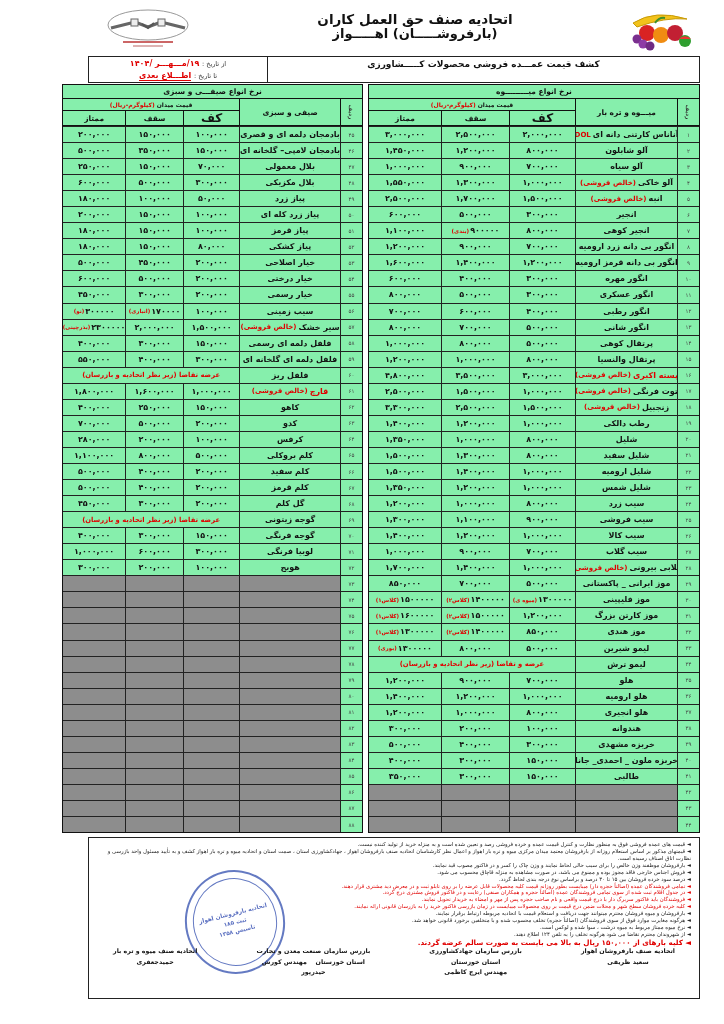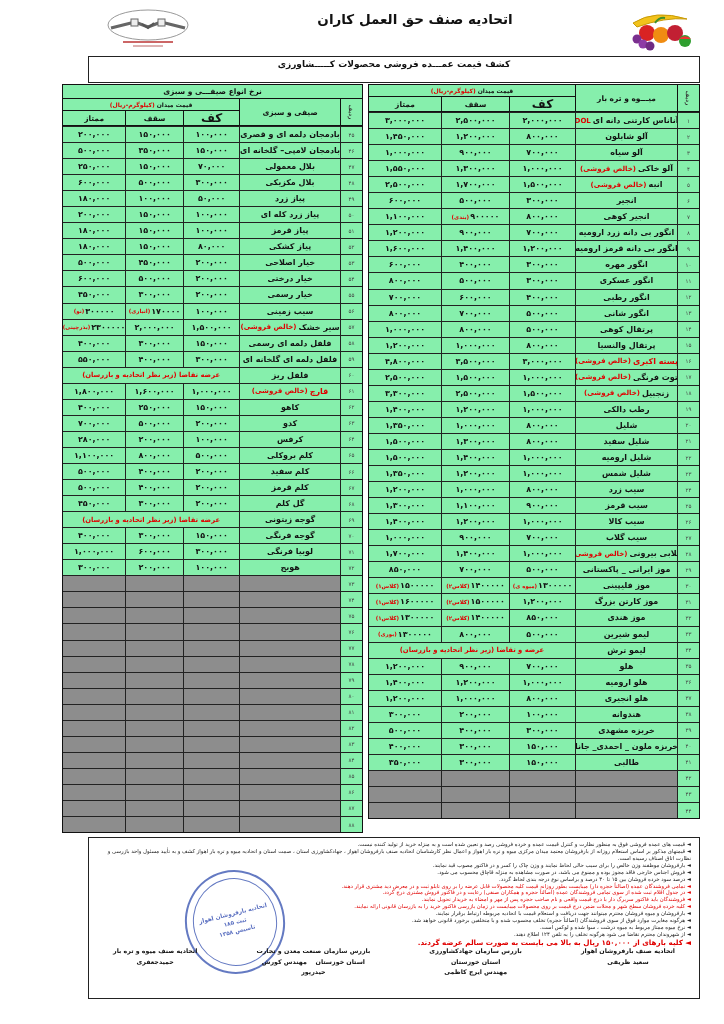--- a/index.html
+++ b/index.html
@@ -82,42 +82,48 @@
           <circle cx="12" cy="30" r="4.5" fill="#7a2f8f"></circle>
           <circle cx="18" cy="35" r="4.5" fill="#8d3aa5"></circle>
           <circle cx="25" cy="37" r="4.5" fill="#6f2a82"></circle>
           <circle cx="60" cy="32" r="6" fill="#2f9e2f"></circle>
           <path d="M54 30 A8 8 0 0 1 66 30 Z" fill="#e33"></path>
           <path d="M30 14 q4 -6 10 -5" stroke="#3d8f2d" stroke-width="2" fill="none"></path>
         </svg>
       </div>
       <div class="uniontitle">
         <div class="l1">اتحادیه صنف حق العمل کاران</div>
+        <div class="l2">(بارفروشـــــان) اهـــــواز</div>
       </div>
       <div class="logobox">
         <svg width="86" height="40" viewBox="0 0 86 40">
           <ellipse cx="43" cy="17" rx="40" ry="15" fill="none" stroke="#999" stroke-width="1"></ellipse>
           <path d="M6 20 L30 14 L43 19 L56 14 L80 20" fill="none" stroke="#666" stroke-width="3" stroke-linejoin="round"></path>
           <rect x="26" y="11" width="7" height="7" fill="#eee" stroke="#666" stroke-width="1"></rect>
           <rect x="53" y="11" width="7" height="7" fill="#eee" stroke="#666" stroke-width="1"></rect>
           <path d="M37 16 l6 4 l6 -5" fill="none" stroke="#555" stroke-width="2"></path>
           <line x1="18" y1="34" x2="68" y2="34" stroke="#b33" stroke-width="1.5"></line>
           <line x1="28" y1="38" x2="58" y2="38" stroke="#b66" stroke-width="1"></line>
         </svg>
       </div>
     </div>
 
     <div class="titlerow">
       <div class="docbox">
         <div class="t1">کشف قیمت عمـــده فروشی محصولات کـــــشاورزی</div>
       </div>
+      <div class="datebox">
+        <div class="dl"><span class="lab">از تاریخ :</span> <span class="val">۱۹/مـــهـــر /۱۴۰۴</span></div>
+        <div class="dl u"><span class="lab">تا تاریخ :</span> <span class="val">اطـــلاع بعدی</span></div>
+      </div>
     </div>
 
     <div class="tablesrow">
       <div class="ptable right" id="fruit-table">
+          <div class="gtitle">نرخ انواع میـــــــــوه</div>
           <div class="thead">
             <div class="h-price">قیمت میدان<span class="unit">(کیلوگرم-ریال)</span></div>
             <div class="h-name">میـــوه و تره بار</div>
             <div class="h-no">
               <span>ردیف</span>
             </div>
             <div class="h-prem">ممتاز</div>
             <div class="h-cap">سقف</div>
             <div class="h-floor">کف</div>
           </div>
@@ -344,21 +350,21 @@
             <div class="cell c-name b">
               <span>سیب زرد</span>
             </div>
             <div class="cell c-no b">۲۴</div>
           </div>
           <div class="trow">
             <div class="cell c-prem">۱,۳۰۰,۰۰۰</div>
             <div class="cell c-cap b">۱,۱۰۰,۰۰۰</div>
             <div class="cell c-floor b">۹۰۰,۰۰۰</div>
             <div class="cell c-name b">
-              <span>سیب قرمز</span>
+              <span>سیب فروشی</span>
             </div>
             <div class="cell c-no b">۲۵</div>
           </div>
           <div class="trow">
             <div class="cell c-prem">۱,۴۰۰,۰۰۰</div>
             <div class="cell c-cap b">۱,۲۰۰,۰۰۰</div>
             <div class="cell c-floor b">۱,۰۰۰,۰۰۰</div>
             <div class="cell c-name b">
               <span>سیب کالا</span>
             </div>

